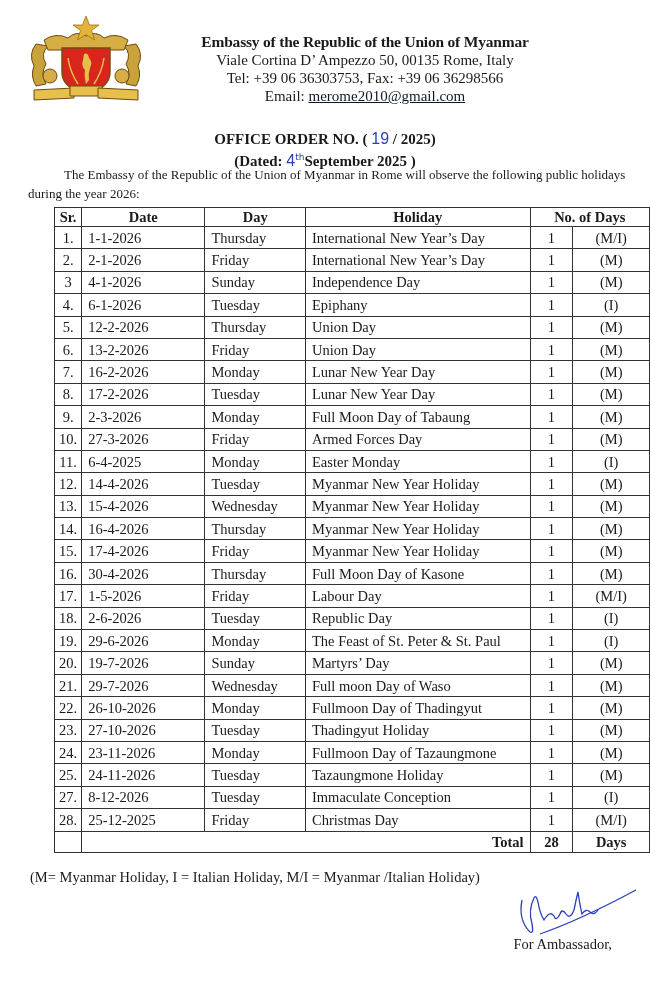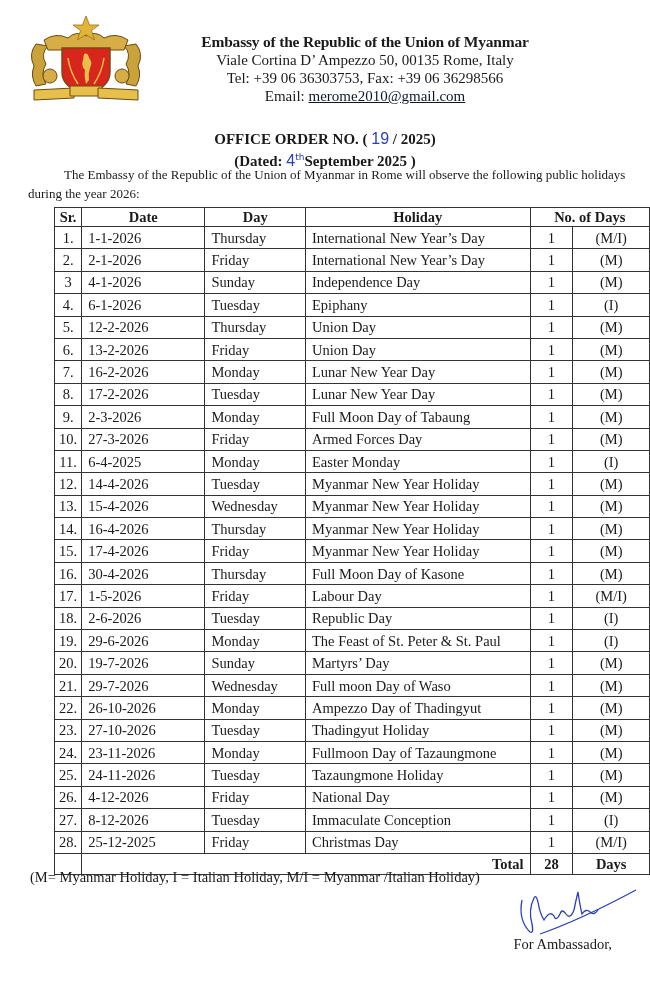--- a/index.html
+++ b/index.html
@@ -249,21 +249,21 @@
         <td class="c-date">29-7-2026</td>
         <td class="c-day">Wednesday</td>
         <td class="c-hol">Full moon Day of Waso</td>
         <td class="c-n">1</td>
         <td class="c-t">(M)</td>
       </tr>
       <tr>
         <td class="c-sr">22.</td>
         <td class="c-date">26-10-2026</td>
         <td class="c-day">Monday</td>
-        <td class="c-hol">Ampezzo Day of Thadingyut</td>
+        <td class="c-hol">Fullmoon Day of Thadingyut</td>
         <td class="c-n">1</td>
         <td class="c-t">(M)</td>
       </tr>
       <tr>
         <td class="c-sr">23.</td>
         <td class="c-date">27-10-2026</td>
         <td class="c-day">Tuesday</td>
         <td class="c-hol">Thadingyut Holiday</td>
         <td class="c-n">1</td>
         <td class="c-t">(M)</td>
@@ -274,28 +274,20 @@
         <td class="c-day">Monday</td>
         <td class="c-hol">Fullmoon Day of Tazaungmone</td>
         <td class="c-n">1</td>
         <td class="c-t">(M)</td>
       </tr>
       <tr>
         <td class="c-sr">25.</td>
         <td class="c-date">24-11-2026</td>
         <td class="c-day">Tuesday</td>
         <td class="c-hol">Tazaungmone Holiday</td>
-        <td class="c-n">1</td>
-        <td class="c-t">(M)</td>
-      </tr>
-      <tr>
-        <td class="c-sr">26.</td>
-        <td class="c-date">4-12-2026</td>
-        <td class="c-day">Friday</td>
-        <td class="c-hol">National Day</td>
         <td class="c-n">1</td>
         <td class="c-t">(M)</td>
       </tr>
       <tr>
         <td class="c-sr">27.</td>
         <td class="c-date">8-12-2026</td>
         <td class="c-day">Tuesday</td>
         <td class="c-hol">Immaculate Conception</td>
         <td class="c-n">1</td>
         <td class="c-t">(I)</td>

